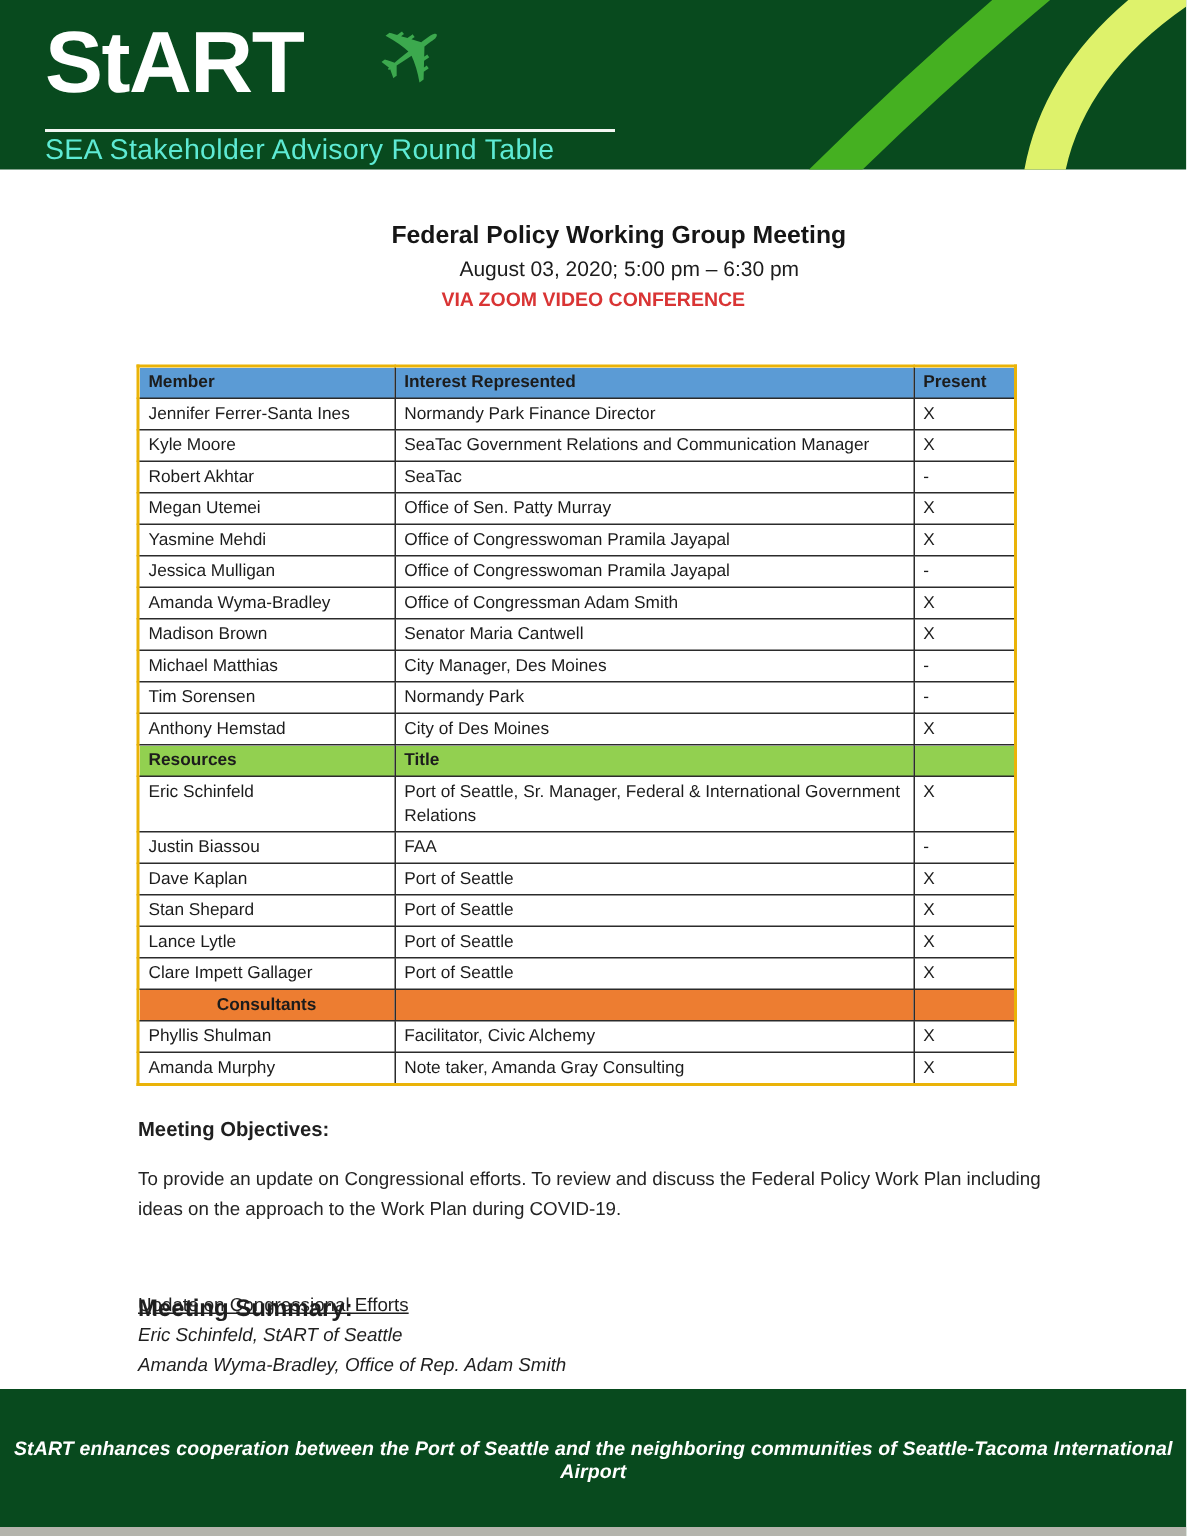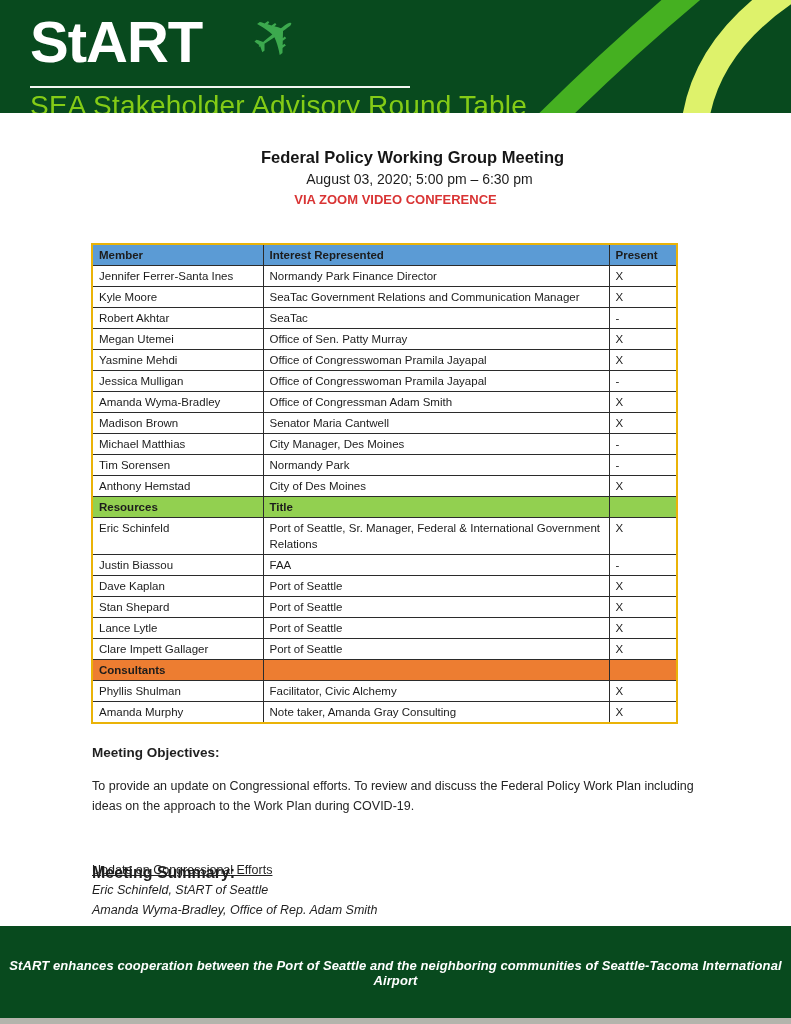--- a/index.html
+++ b/index.html
@@ -19,22 +19,22 @@
   .logo-text {
     position:absolute; top:8px; left:0; color:#ffffff;
     font-size:58px; font-weight:bold; letter-spacing:-1px; white-space:nowrap;
   }
   .plane {
     position:absolute; top:8px; left:222px; color:#3ca94e;
     font-size:56px; transform:rotate(-36deg); line-height:56px;
   }
   .logo-rule { position:absolute; top:86px; left:0; width:380px; height:2px; background:#f2f6f2; }
   .tagline {
-    position:absolute; top:90px; left:0; color:#84cc16;
-    font-size:28px; white-space:nowrap; letter-spacing:0.2px;
+    position:absolute; top:90px; left:0; color:#5eead4;
+    font-size:19px; white-space:nowrap; letter-spacing:0.2px;
   }
 
   
   .title-block { position:absolute; top:148px; left:0; width:791px; text-align:center; }
   .meeting-title { font-size:16.5px; font-weight:bold; margin:0; color:#161616;padding-left:34px; }
   .meeting-datetime { font-size:14px; margin-top:4px; color:#1c1c1c;padding-left:48px; }
   .meeting-location { font-size:13px; font-weight:bold; margin-top:5px; color:#d93434; }
 
   
   table.attendance {
@@ -44,21 +44,21 @@
     border:2px solid #eab308;
   }
   table.attendance td, table.attendance th {
     border:1px solid #2b2b2b; padding:2px 6px; line-height:16px;
     text-align:left; vertical-align:top; overflow:hidden;
     font-weight:normal;
   }
   table.attendance thead th { background:#5b9bd5; font-weight:bold; }
   table.attendance tr.section td { font-weight:bold; }
   table.attendance tr.resources td { background:#92d050; }
-  table.attendance tr.consultants td { background:#ed7d31; }
+  table.attendance tr.consultants td { background:#ed7d31;text-align:center; }
 
   
   .body-copy { position:absolute; left:92px; width:615px; }
   .h-objectives { top:745px; font-size:13.5px; font-weight:bold; }
   .p-objectives { top:776px; font-size:12.5px; line-height:20px; color:#242424; }
   .h-summary { top:864px; font-size:16px; font-weight:bold; }
   .summary-detail { top:860px; font-size:12.5px; line-height:20px; }
   .summary-topic { text-decoration:underline; }
   .presenter { font-style:italic; }
 

